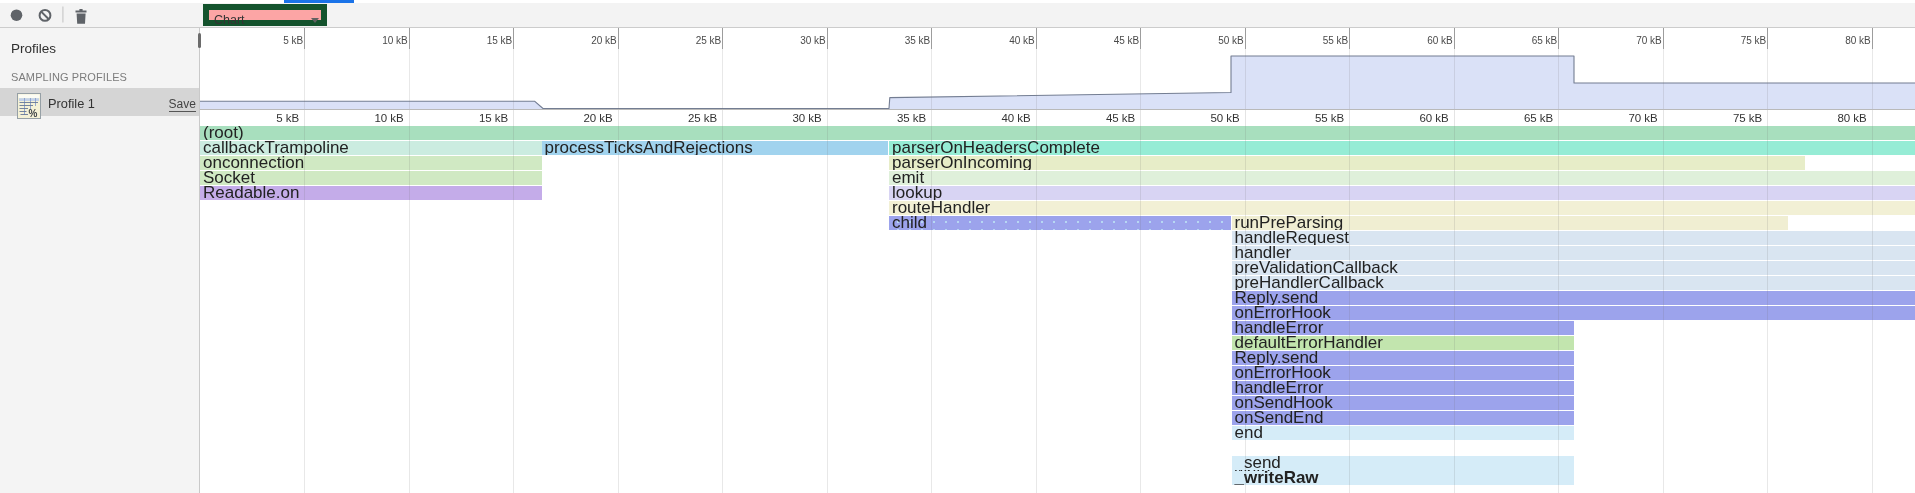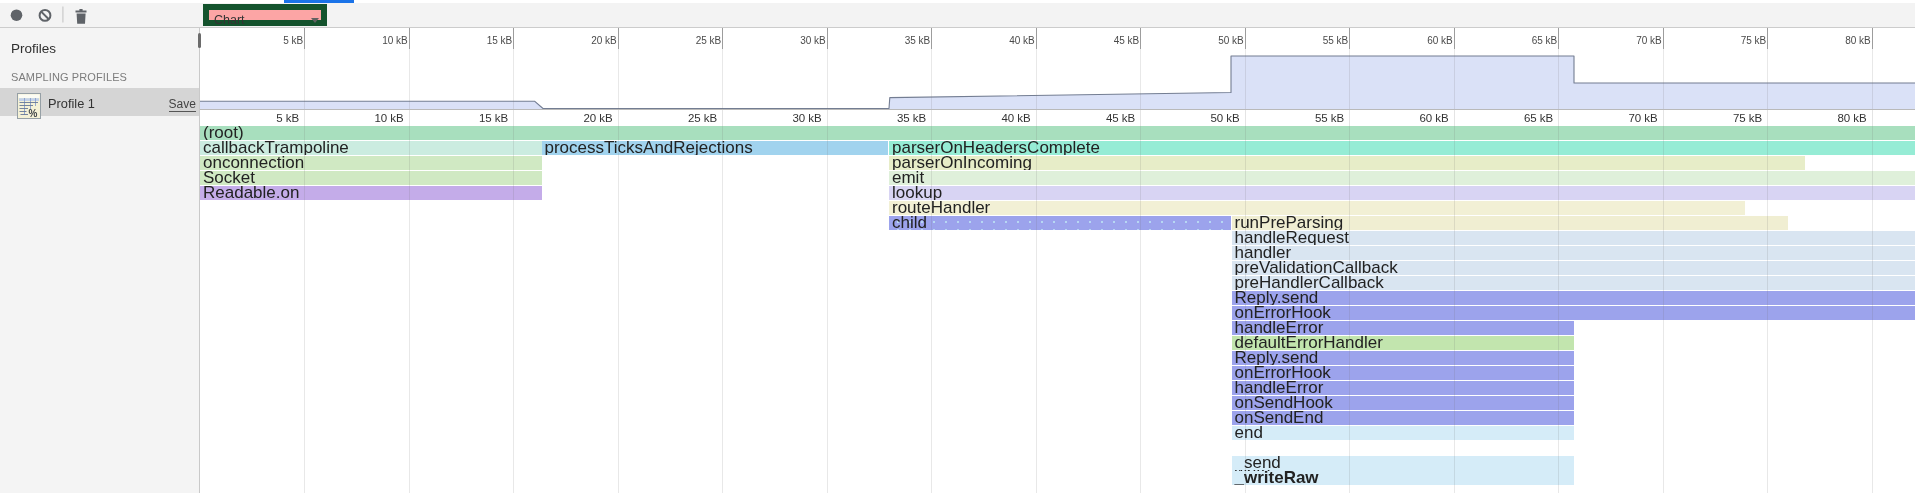--- a/index.html
+++ b/index.html
@@ -146,21 +146,21 @@
 <div class="bar" style="left:200.0px;top:126px;width:1715.0px;background:#a8dfbe;"><span>(root)</span></div>
 <div class="bar" style="left:200.0px;top:141px;width:341.5px;background:#cbece0;"><span>callbackTrampoline</span></div>
 <div class="bar" style="left:541.5px;top:141px;width:346.5px;background:#a1d3ee;"><span>processTicksAndRejections</span></div>
 <div class="bar" style="left:889.0px;top:141px;width:1026.0px;background:#96ecd5;"><span>parserOnHeadersComplete</span></div>
 <div class="bar" style="left:200.0px;top:156px;width:341.5px;background:#d0e9c3;"><span>onconnection</span></div>
 <div class="bar" style="left:889.0px;top:156px;width:916px;background:#e7edc8;"><span>parserOnIncoming</span></div>
 <div class="bar" style="left:200.0px;top:171px;width:341.5px;background:#d0e9c3;"><span>Socket</span></div>
 <div class="bar" style="left:889.0px;top:171px;width:1026.0px;background:#dff0da;"><span>emit</span></div>
 <div class="bar" style="left:200.0px;top:186px;width:341.5px;background:#c4ace9;"><span>Readable.on</span></div>
 <div class="bar" style="left:889.0px;top:186px;width:1026.0px;background:#d8d4f3;"><span>lookup</span></div>
-<div class="bar" style="left:889.0px;top:201px;width:856px;background:#f2f0d5;"><span>routeHandler</span></div>
+<div class="bar" style="left:889.0px;top:201px;width:1026.0px;background:#f2f0d5;"><span>routeHandler</span></div>
 <div class="bar" style="left:889.0px;top:216px;width:342.0px;background:#9ca3ec;background-image:radial-gradient(circle,rgba(195,240,246,0.7) 0.7px,rgba(0,0,0,0) 1px);background-size:12px 8px;background-position:3px 2px;"><span>child</span></div>
 <div class="bar" style="left:1231.5px;top:216px;width:556px;background:#f0eed2;"><span>runPreParsing</span></div>
 <div class="bar" style="left:1231.5px;top:231px;width:683.5px;background:#d9e5f1;"><span>handleRequest</span></div>
 <div class="bar" style="left:1231.5px;top:246px;width:683.5px;background:#d9e5f1;"><span>handler</span></div>
 <div class="bar" style="left:1231.5px;top:261px;width:683.5px;background:#d9e5f1;"><span>preValidationCallback</span></div>
 <div class="bar" style="left:1231.5px;top:276px;width:683.5px;background:#d9e5f1;"><span>preHandlerCallback</span></div>
 <div class="bar" style="left:1231.5px;top:291px;width:683.5px;background:#9ca3ec;"><span>Reply.send</span></div>
 <div class="bar" style="left:1231.5px;top:306px;width:683.5px;background:#9ca3ec;"><span>onErrorHook</span></div>
 <div class="bar" style="left:1231.5px;top:321px;width:342.5px;background:#9ca3ec;"><span>handleError</span></div>
 <div class="bar" style="left:1231.5px;top:336px;width:342.5px;background:#c2e5ae;"><span>defaultErrorHandler</span></div>

